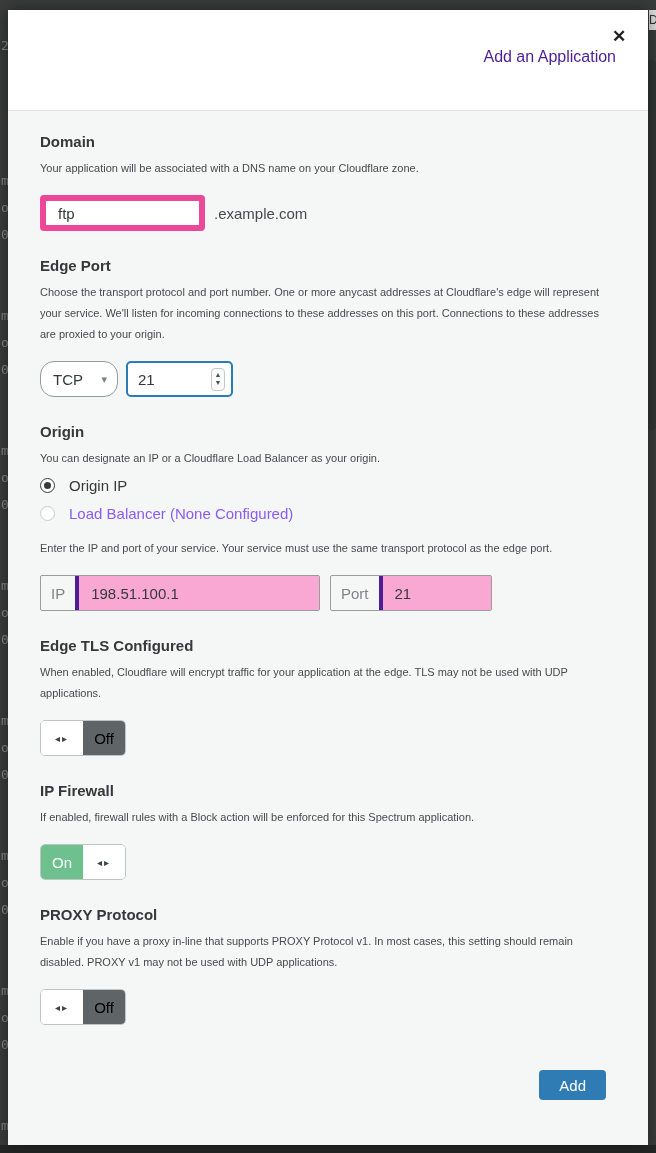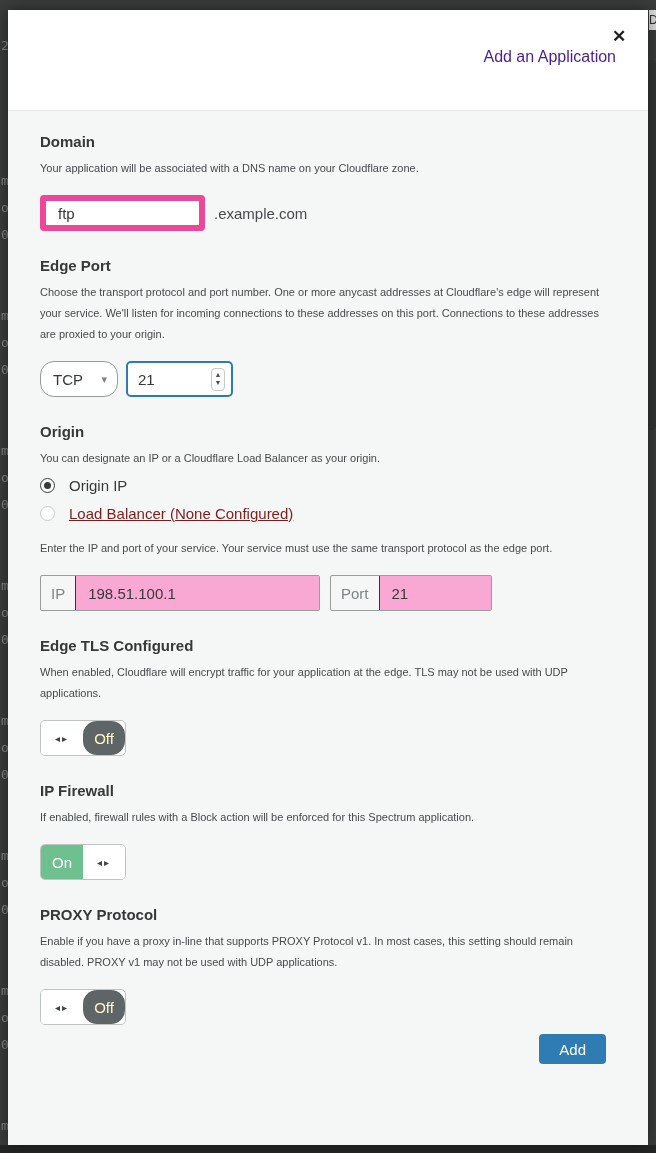--- a/index.html
+++ b/index.html
@@ -93,61 +93,61 @@
     width:15px; height:15px; border-radius:50%; border:1.5px solid #383b3c;
     display:inline-flex; align-items:center; justify-content:center;
     background:#fff; flex:none;
   }
   .radio.checked::after {
     content:""; width:7px; height:7px; border-radius:50%; background:#383b3c;
   }
   .radio-row .radio-label { font-size:15px; color:#36393a; margin-left:14px; }
   .radio-row.disabled { cursor:default; }
   .radio-row.disabled .radio { border-color:#c9cccc; }
-  .radio-row.disabled .radio-label { color:#7f1d1d;text-decoration:underline; }
+  .radio-row.disabled .radio-label { color:#8b5cf6; }
   .radio-group { margin-bottom:16px; margin-top:-2px; }
 
   
   .ipport-row { display:flex; gap:10px; }
   .input-group {
     display:flex; height:36px; border:1px solid #9a9d9e; border-radius:2px;
     background:transparent; align-items:stretch;
   }
   .input-group .addon {
     display:flex; align-items:center; padding:0 10px; font-size:15px;
-    color:#7f8486; border-right:1px solid #4c1d95;
+    color:#7f8486; border-right:4px solid #4c1d95;
   }
   .input-group input {
     border:none; background:#f9a8d4; font-size:15px; color:#36393a;
     padding:0 12px; outline:none; flex:1; min-width:0;
     font-family:"Liberation Sans", sans-serif;
   }
   .ip-group { width:280px; }
   .port-group { width:162px; }
 
   
   .toggle {
     display:inline-flex; height:36px; border-radius:5px; overflow:hidden;
     border:1px solid #bfc3c4; background:#fff; cursor:pointer;
   }
   .toggle-seg {
     width:42px; display:flex; align-items:center; justify-content:center;
     font-size:15px;
   }
   .seg-light { background:#fff; color:#3f4446; }
   .seg-light .arrows { font-size:10px; letter-spacing:2px; }
-  .seg-dark { background:#5f6567; color:#fef9c3;border-radius:14px; }
+  .seg-dark { background:#5f6567; color:#000000; }
   .seg-green { background:#6fc08f; color:#fff; }
 
   
   .footer-row { display:flex; justify-content:flex-end; margin-top:9px; }
   .add-btn {
     background:#2f7cb5; color:#fff; border:none; border-radius:4px;
     height:30px; padding:0 20px; font-size:15px; font-weight:500;
-    font-family:"Liberation Sans", sans-serif; cursor:pointer;
+    font-family:"Liberation Sans", sans-serif; cursor:pointer;margin-top:36px;
   }
 </style>
 </head>
 <body>
 
 <div class="bg-glyphs">2
 
 
 
 

